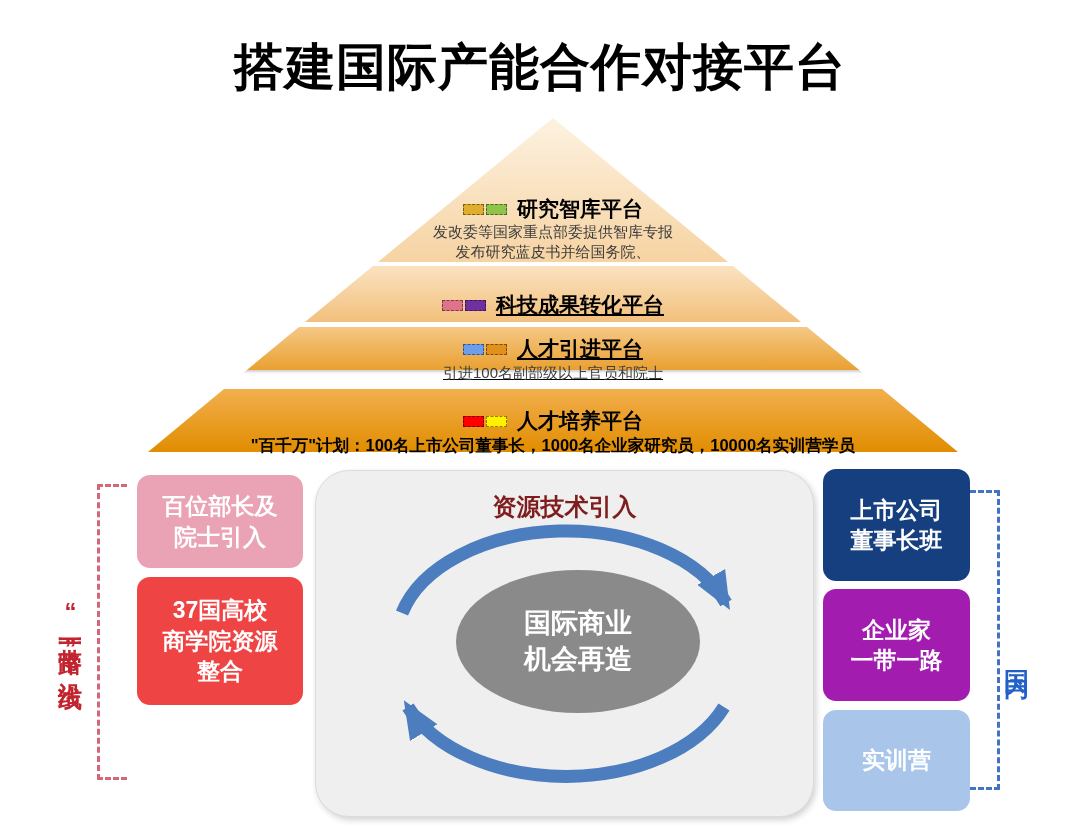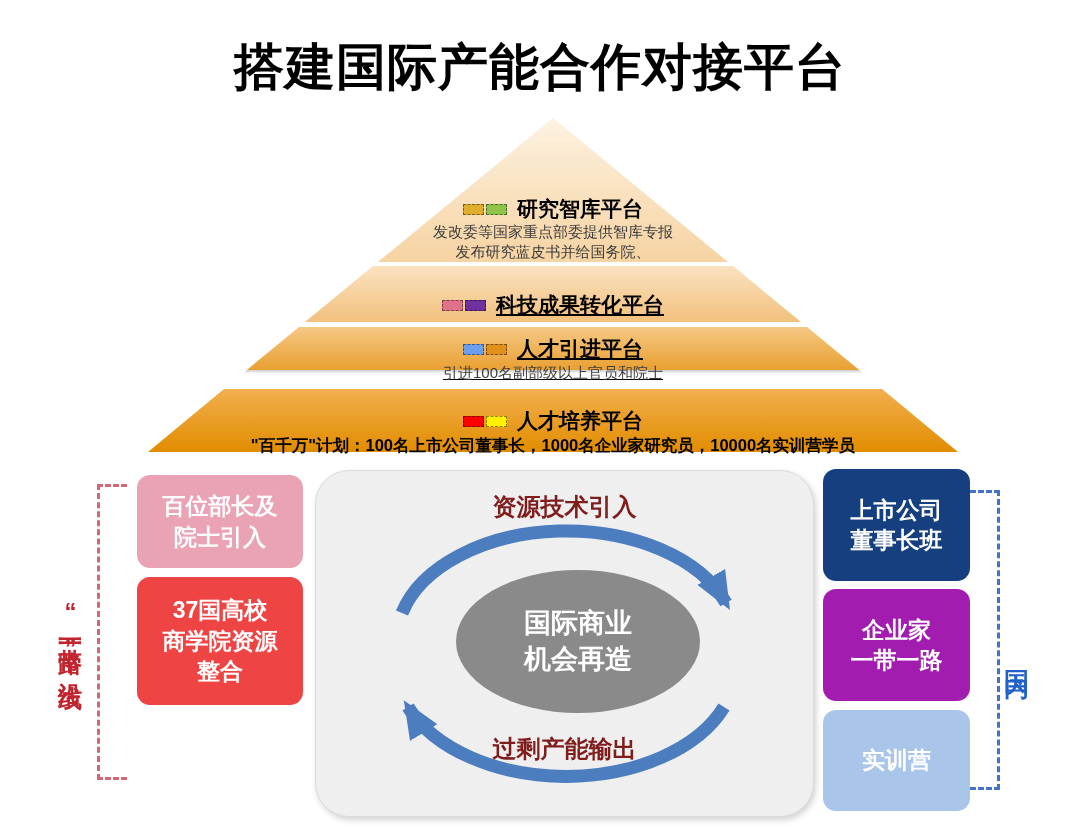--- a/index.html
+++ b/index.html
@@ -166,21 +166,20 @@
           <path d="M0,2 L38,18 L0,34 Z" fill="#4C7DBF"></path>
         </marker>
       </defs>
       <path d="M 86 142 A 170 110 0 0 1 410 132" fill="none" stroke-width="13" marker-end="url(#ah)" stroke="#4C7DBF"></path>
       <path d="M 408 236 A 170 110 0 0 1 92 236" fill="none" stroke-width="13" marker-end="url(#ah)" stroke="#4C7DBF"></path>
     </svg>
     <div class="core-ellipse">
       <span>国际商业</span>
       <span>机会再造</span>
     </div>
-    <div class="panel-label bottom">过剩产能输出</div>
   </div>
 
   <div class="box rbox rbox1" style="background-color: rgb(21, 63, 126);">
     <span>上市公司</span>
     <span>董事长班</span>
   </div>
   <div class="box rbox rbox2" style="background-color: #a21caf;">
     <span>企业家</span>
     <span>一带一路</span>
   </div>

